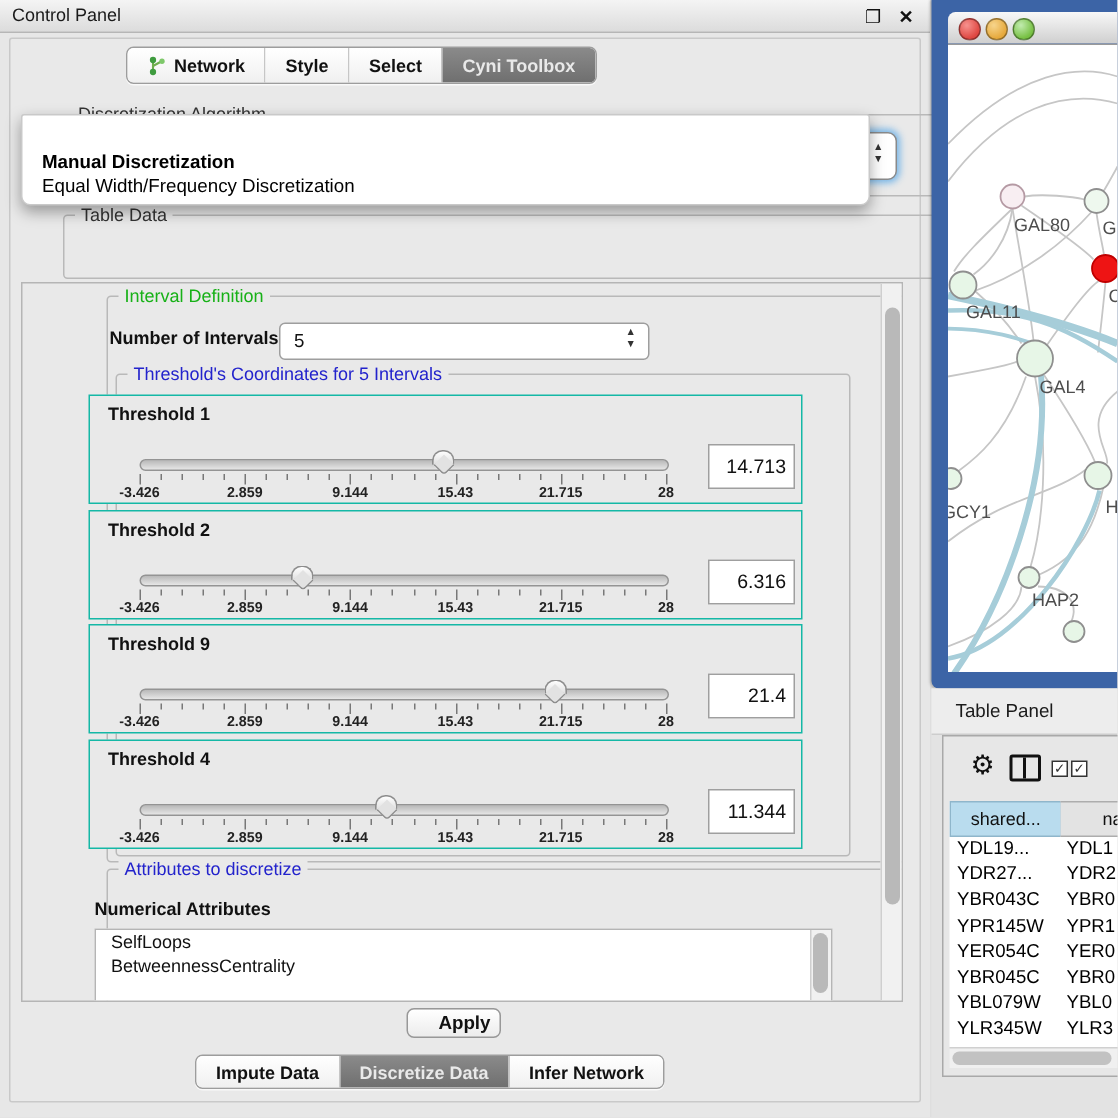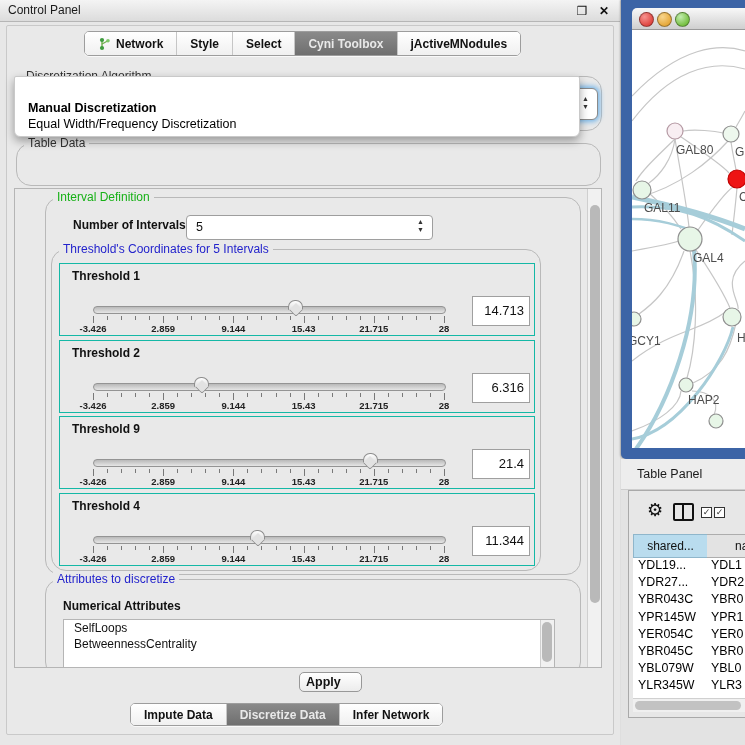--- a/index.html
+++ b/index.html
@@ -19,21 +19,21 @@
   
   .seg-bar{display:flex;height:23px;border:1px solid #9d9d9d;border-radius:5px;
     background:#fff;box-shadow:0 1px 0 rgba(255,255,255,.7);overflow:hidden;}
   .seg{display:flex;align-items:center;padding:0 13px;font-size:12px;font-weight:bold;
     color:#111;border-right:1px solid #c6c6c6;background:linear-gradient(#ffffff,#f0f0f0);white-space:nowrap;}
   .seg:last-child{border-right:none}
   .seg.sel{background:linear-gradient(#8a8a8a,#6f6f6f);color:#e9e9e9;}
   .seg .tabicon{margin-right:5px;display:inline-flex}
 
   
-  .group{position:absolute;border:1px solid #b9b9b9;border-radius:15px;}
+  .group{position:absolute;border:1px solid #b9b9b9;border-radius:3px;margin-left:26px;}
   .gtitle{position:absolute;top:-8px;left:7px;background:#e9e9e9;padding:0 4px;font-size:12px;white-space:nowrap;}
   .gtitle.green{color:#17b117}
   .gtitle.blue{color:#2323cc}
   .gtitle.gray{color:#333}
 
   
   .combo{position:absolute;background:#fff;border:1px solid #9e9e9e;border-radius:4px;
     font-size:12.5px;color:#111;}
   .combo .cv{position:absolute;left:9px;top:0;right:22px;line-height:22px;overflow:hidden;white-space:nowrap}
   .stepper{position:absolute;right:6px;top:2px;width:11px;display:flex;flex-direction:column;align-items:center;}
@@ -58,21 +58,21 @@
     border:1px solid #9f9f9f;font-size:13px;text-align:right;line-height:28px;padding-right:5px;color:#111;}
 
   
   #attr-list{position:absolute;background:#fff;border:1px solid #b5b5b5;overflow:hidden;}
   .attr-item{font-size:12px;line-height:16px;padding-left:10px;color:#111;white-space:nowrap}
   .vscroll{position:absolute;background:#f1f1f1;border-left:1px solid #cfcfcf;}
   .vthumb{position:absolute;left:1px;border-radius:5px;background:#b9b9b9;}
 
   
   .push-btn{position:absolute;border:1px solid #989898;border-radius:5px;background:linear-gradient(#ffffff,#ececec);
-    font-size:12.5px;font-weight:bold;color:#111;text-align:left;margin-left:28px;}
+    font-size:12.5px;font-weight:bold;color:#111;text-align:right;}
 
   
   #algo-popup{left:14px;top:76px;width:564px;height:59px;background:#fff;border:1px solid #c9c9c9;
     border-radius:2px 2px 6px 6px;box-shadow:0 4px 10px rgba(0,0,0,.35);z-index:40;}
   #algo-popup .ph{position:absolute;left:0;top:6px;width:100%;text-align:center;color:#b9b9b9;font-size:12.5px;}
   .popup-item{position:absolute;left:13px;font-size:12.5px;color:#000;white-space:nowrap}
   .popup-item.bold{font-weight:bold}
   #algo-combo-frag{left:300px;top:88px;width:296px;height:30px;background:#fff;border:1px solid #8a8a8a;
     border-radius:6px;box-shadow:0 0 5px 2px #79b7e8;z-index:30;}
   #algo-combo-frag .stepper{top:6px}
@@ -133,23 +133,20 @@
         <span>Network</span>
       </div>
       <div class="seg">
         <span>Style</span>
       </div>
       <div class="seg">
         <span>Select</span>
       </div>
       <div class="seg sel">
         <span>Cyni Toolbox</span>
-      </div>
-      <div class="seg">
-        <span>jActiveMNodules</span>
       </div>
     </div>
 
   <div class="group" style="left:14px;top:76px;width:586px;height:53px">
     <span class="gtitle gray">Discretization Algorithm</span>
   </div>
 
   <div id="algo-combo-frag" class="abs">
     <span class="stepper">
         <span>▲</span>

